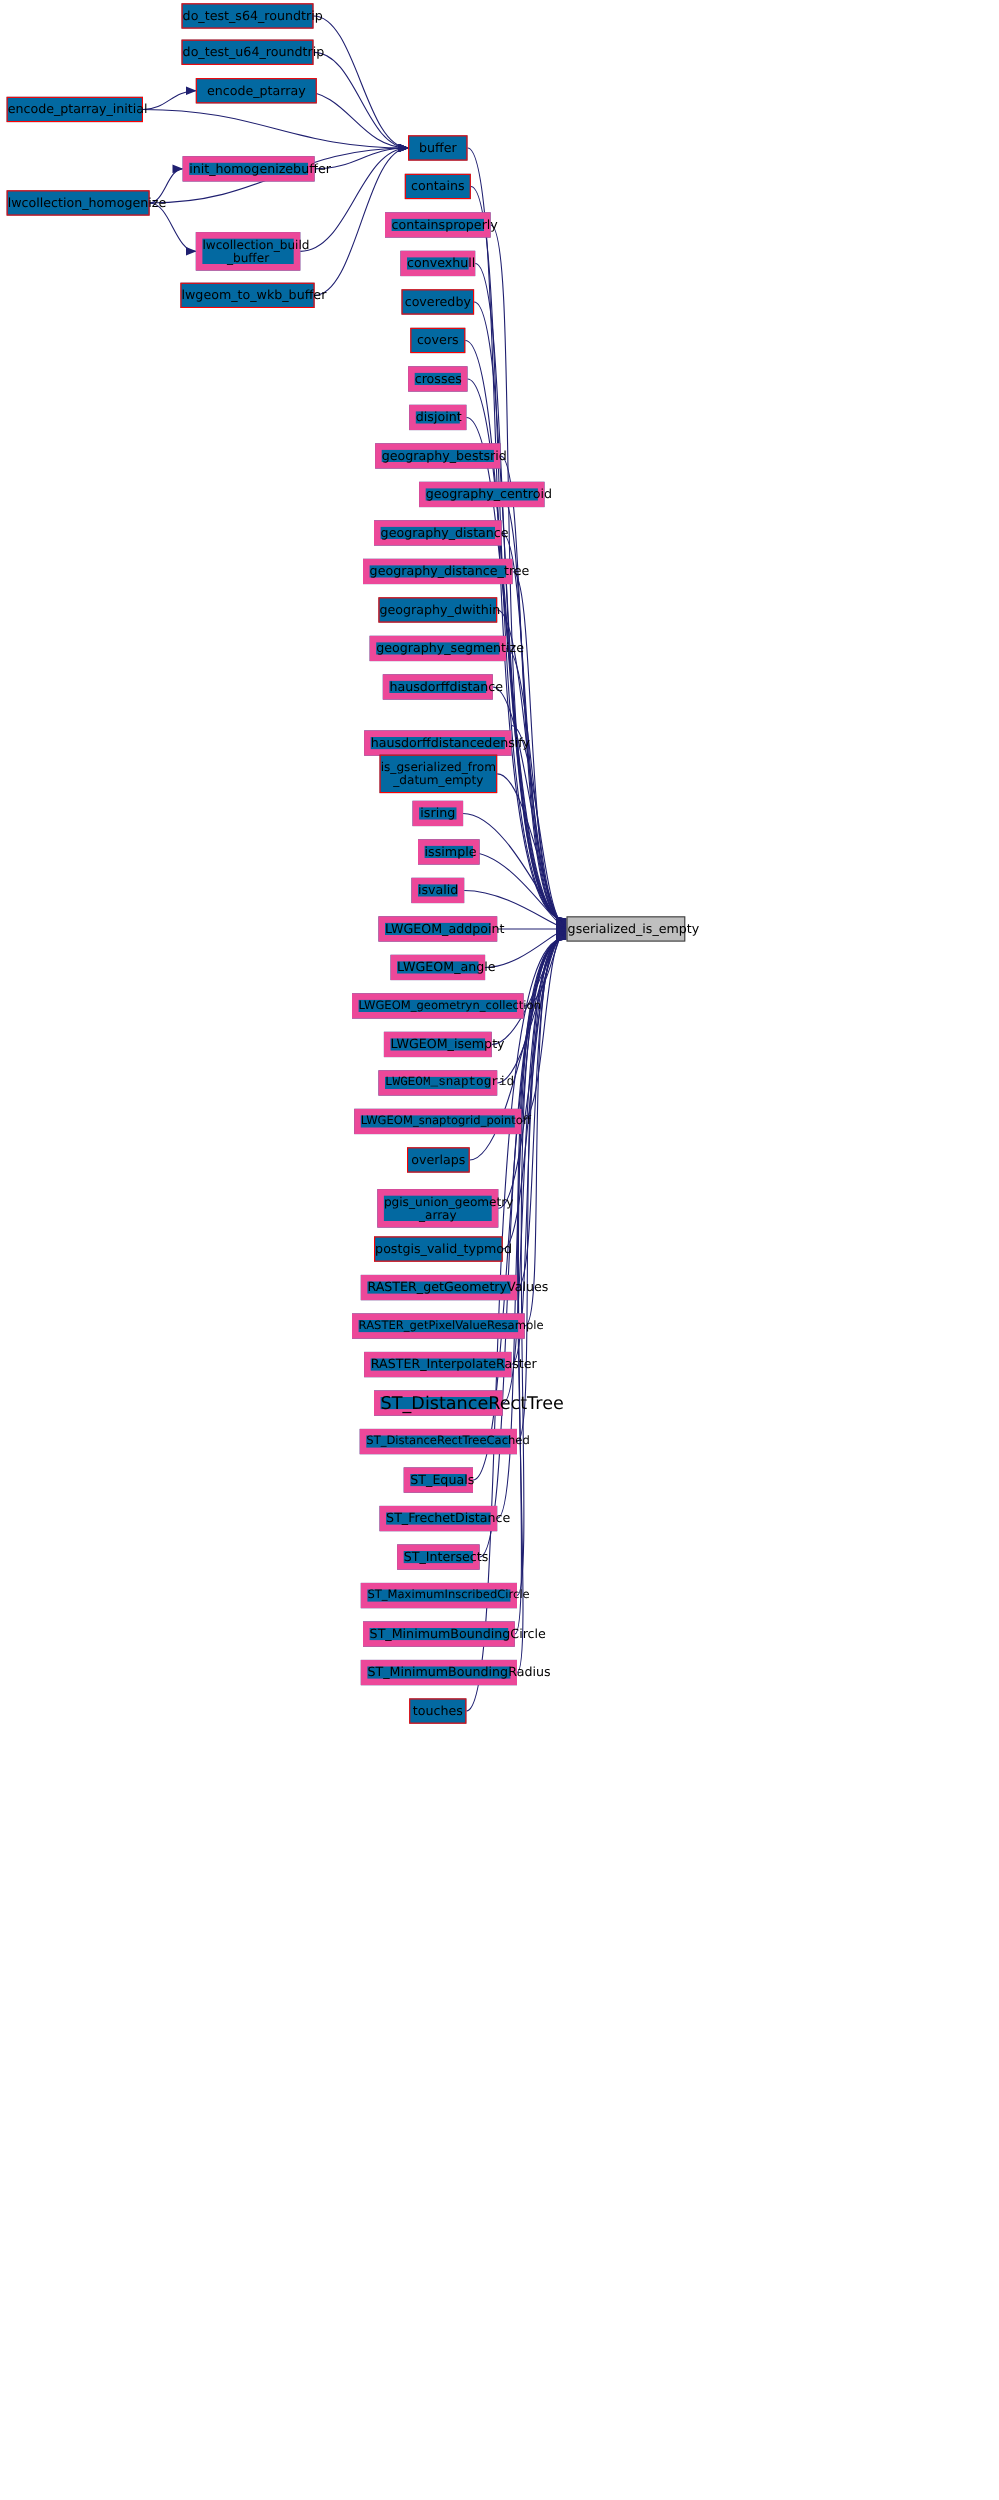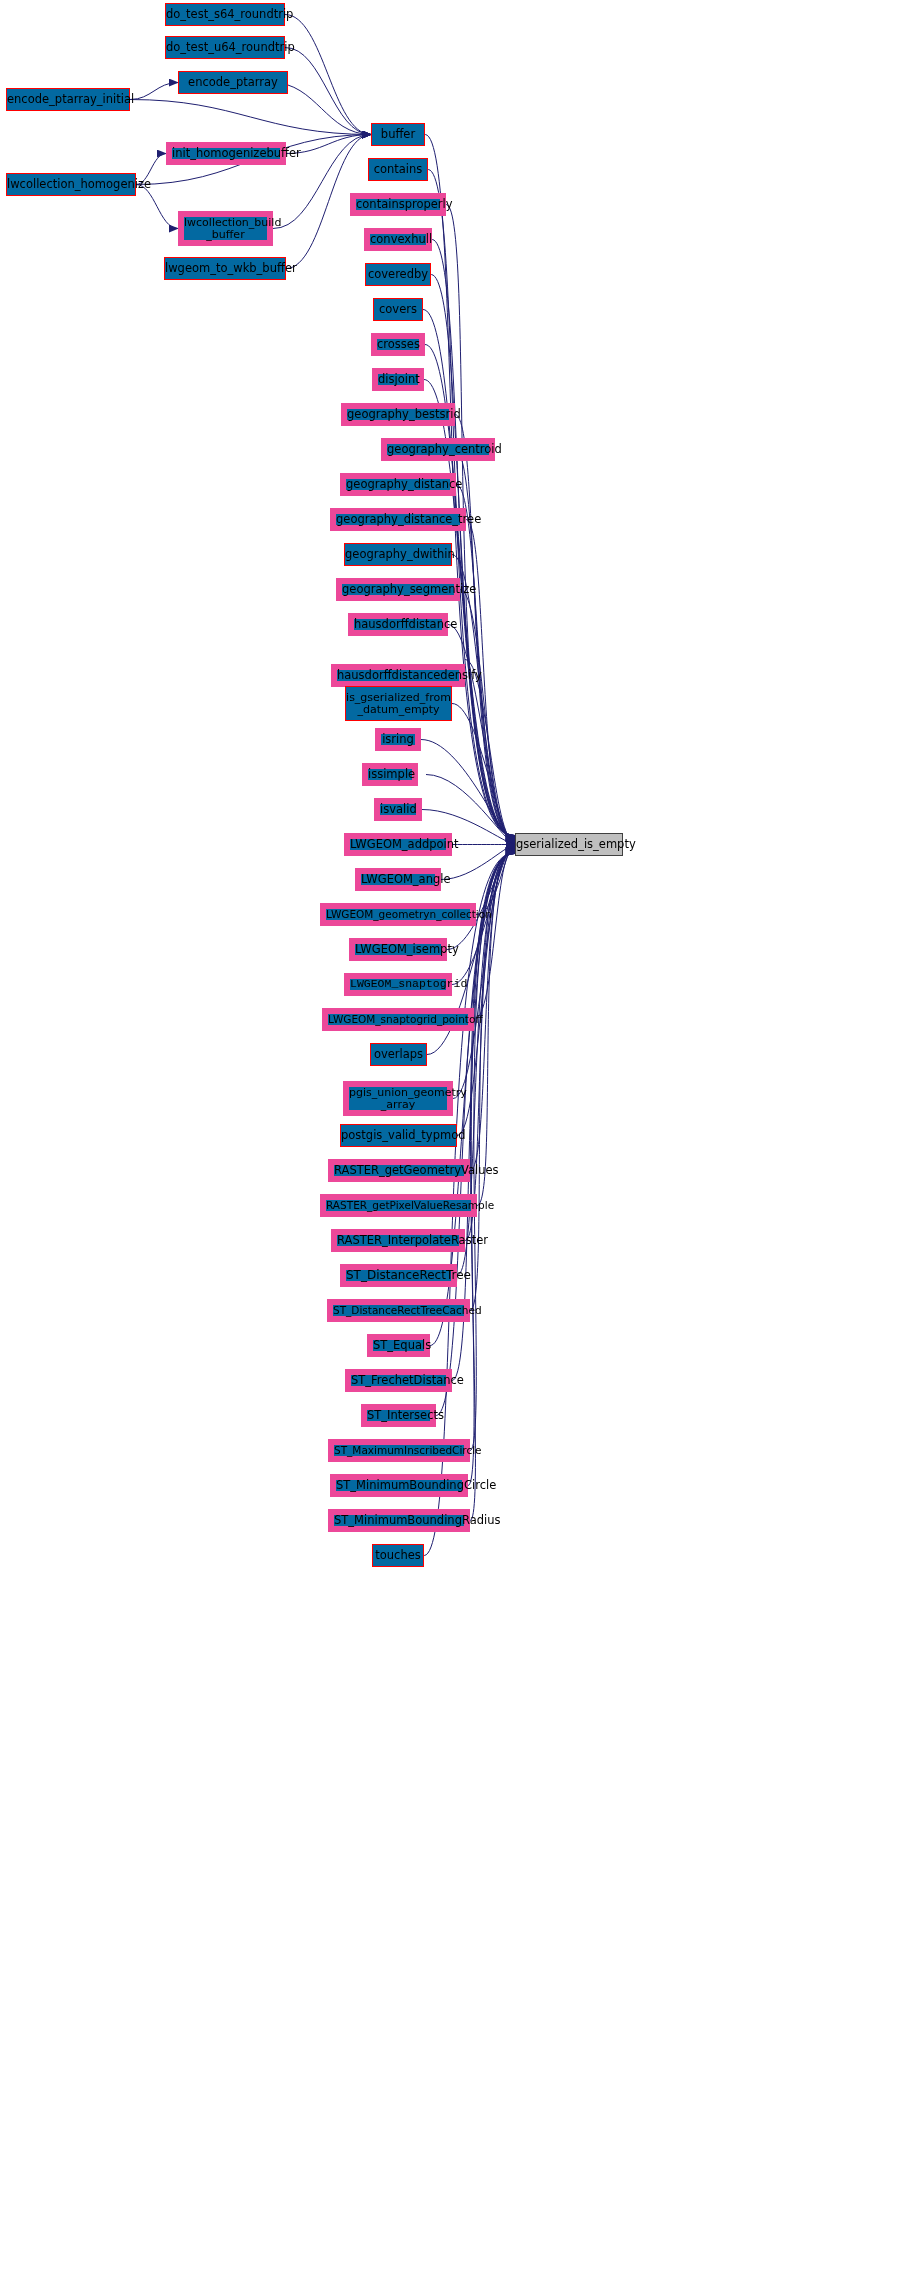--- a/index.html
+++ b/index.html
@@ -98,36 +98,36 @@
       <div class="node n-black" style="left: 341px; top: 438px; width: 114px; height: 23px; font-size: 11.5px; margin-left: 40px;"><span class="lbl">geography_centroid</span></div>
       <div class="node n-black" style="left: 340px; top: 473px; width: 116px; height: 23px; font-size: 11.5px;"><span class="lbl">geography_distance</span></div>
       <div class="node n-black" style="left: 330px; top: 508px; width: 136px; height: 23px; font-size: 11.5px;"><span class="lbl">geography_distance_tree</span></div>
       <div class="node n-red" style="left: 344px; top: 543px; width: 108px; height: 23px; font-size: 11.5px;"><span class="lbl">geography_dwithin</span></div>
       <div class="node n-black" style="left: 336px; top: 578px; width: 124px; height: 23px; font-size: 11.5px;"><span class="lbl">geography_segmentize</span></div>
       <div class="node n-black" style="left: 348px; top: 613px; width: 100px; height: 23px; font-size: 11.5px;"><span class="lbl">hausdorffdistance</span></div>
       <div class="node n-black" style="left: 331px; top: 648px; width: 134px; height: 23px; font-size: 11.5px; margin-top: 16px;"><span class="lbl">hausdorffdistancedensify</span></div>
       <div class="node n-red" style="left: 345px; top: 686px; width: 107px; height: 35px; font-size: 11px;"><span class="lbl">is_gserialized_from
 _datum_empty</span></div>
       <div class="node n-black" style="left: 375px; top: 728px; width: 46px; height: 23px; font-size: 11.5px;"><span class="lbl">isring</span></div>
-      <div class="node n-black" style="left: 362px; top: 763px; width: 56px; height: 23px; font-size: 11.5px; text-align: center;"><span class="lbl">issimple</span></div>
+      <div class="node n-black" style="left: 380px; top: 763px; width: 56px; height: 23px; font-size: 11.5px; text-align: center;"><span class="lbl">issimple</span></div>
       <div class="node n-black" style="left: 374px; top: 798px; width: 48px; height: 23px; font-size: 11.5px;"><span class="lbl">isvalid</span></div>
       <div class="node n-black" style="left: 344px; top: 833px; width: 108px; height: 23px; font-size: 11.5px;"><span class="lbl">LWGEOM_addpoint</span></div>
       <div class="node n-black" style="left: 355px; top: 868px; width: 86px; height: 23px; font-size: 11.5px;"><span class="lbl">LWGEOM_angle</span></div>
       <div class="node n-black" style="left: 320px; top: 903px; width: 156px; height: 23px; font-size: 10.5px;"><span class="lbl">LWGEOM_geometryn_collection</span></div>
       <div class="node n-black" style="left: 349px; top: 938px; width: 98px; height: 23px; font-size: 11.5px;"><span class="lbl">LWGEOM_isempty</span></div>
       <div class="node n-black" style="left: 344px; top: 973px; width: 108px; height: 23px; font-size: 11.5px; font-family: Liberation Mono, monospace;"><span class="lbl">LWGEOM_snaptogrid</span></div>
       <div class="node n-black" style="left: 322px; top: 1008px; width: 152px; height: 23px; font-size: 10.5px;"><span class="lbl">LWGEOM_snaptogrid_pointoff</span></div>
       <div class="node n-red" style="left: 370px; top: 1043px; width: 57px; height: 23px; font-size: 11.5px;"><span class="lbl">overlaps</span></div>
       <div class="node n-black" style="left: 343px; top: 1081px; width: 110px; height: 35px; font-size: 11px;"><span class="lbl">pgis_union_geometry
 _array</span></div>
       <div class="node n-red" style="left: 340px; top: 1124px; width: 117px; height: 23px; font-size: 11.5px;"><span class="lbl">postgis_valid_typmod</span></div>
       <div class="node n-black" style="left: 328px; top: 1159px; width: 142px; height: 23px; font-size: 11.5px;"><span class="lbl">RASTER_getGeometryValues</span></div>
       <div class="node n-black" style="left: 320px; top: 1194px; width: 157px; height: 23px; font-size: 10.5px;"><span class="lbl">RASTER_getPixelValueResample</span></div>
       <div class="node n-black" style="left: 331px; top: 1229px; width: 134px; height: 23px; font-size: 11.5px;"><span class="lbl">RASTER_InterpolateRaster</span></div>
-      <div class="node n-black" style="left: 340px; top: 1264px; width: 117px; height: 23px; font-size: 12px;"><span class="lbl">ST_DistanceRectTree</span></div>
+      <div class="node n-black" style="left: 340px; top: 1264px; width: 117px; height: 23px; font-size: 16px;"><span class="lbl">ST_DistanceRectTree</span></div>
       <div class="node n-black" style="left: 327px; top: 1299px; width: 143px; height: 23px; font-size: 10.5px;"><span class="lbl">ST_DistanceRectTreeCached</span></div>
       <div class="node n-black" style="left: 367px; top: 1334px; width: 63px; height: 23px; font-size: 11.5px;"><span class="lbl">ST_Equals</span></div>
       <div class="node n-black" style="left: 345px; top: 1369px; width: 107px; height: 23px; font-size: 11.5px;"><span class="lbl">ST_FrechetDistance</span></div>
       <div class="node n-black" style="left: 361px; top: 1404px; width: 75px; height: 23px; font-size: 11.5px;"><span class="lbl">ST_Intersects</span></div>
       <div class="node n-black" style="left: 328px; top: 1439px; width: 142px; height: 23px; font-size: 10.5px;"><span class="lbl">ST_MaximumInscribedCircle</span></div>
       <div class="node n-black" style="left: 330px; top: 1474px; width: 138px; height: 23px; font-size: 11.5px;"><span class="lbl">ST_MinimumBoundingCircle</span></div>
       <div class="node n-black" style="left: 328px; top: 1509px; width: 142px; height: 23px; font-size: 11.5px;"><span class="lbl">ST_MinimumBoundingRadius</span></div>
       <div class="node n-red" style="left: 372px; top: 1544px; width: 52px; height: 23px; font-size: 11.5px;"><span class="lbl">touches</span></div>
       <div class="node n-target" style="left: 515px; top: 833px; width: 108px; height: 23px; font-size: 11.5px;"><span class="lbl">gserialized_is_empty</span></div>
     </div>

